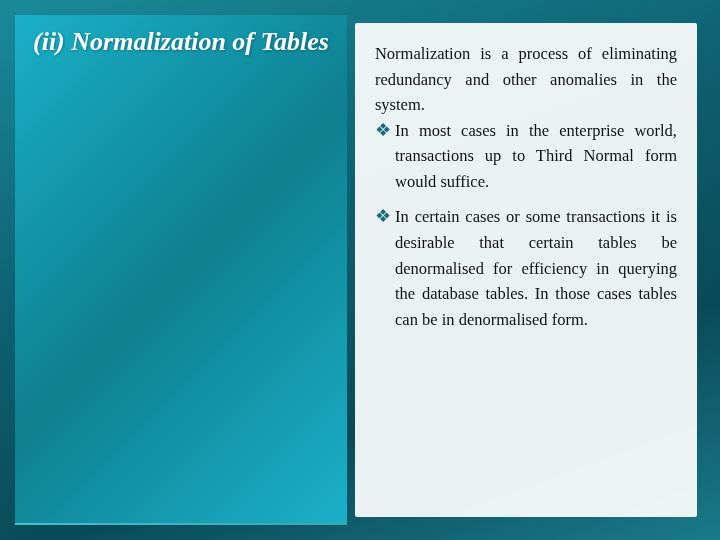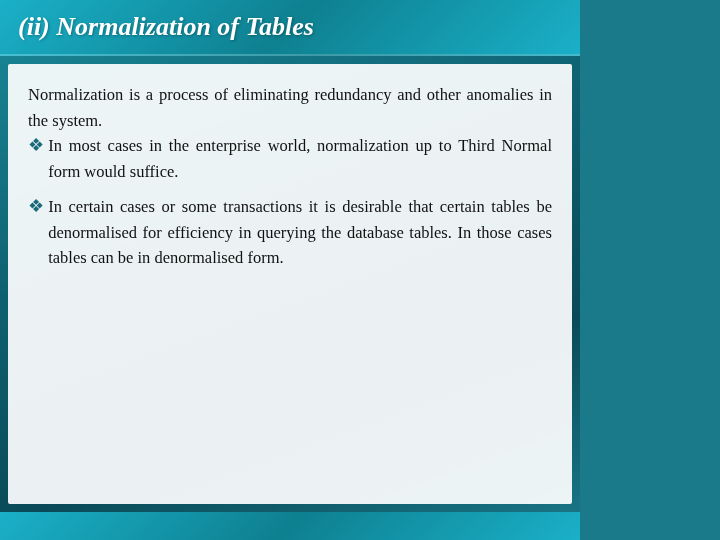--- a/index.html
+++ b/index.html
@@ -10,27 +10,27 @@
 
     body {
       width: 720px;
       height: 540px;
       overflow: hidden;
       font-family: Georgia, 'Times New Roman', serif;
       background: #1a7a8a;
     }
 
     .slide-container {
-      width: 580px;
+      width: 720px;
       height: 540px;
       position: relative;
       background: linear-gradient(160deg, #1a8a9a 0%, #0e6070 40%, #0a4a58 70%, #1a7a8a 100%);
       display: flex;
-      flex-direction: column;
-      padding: 0;
+      flex-direction: row;
+      padding: 15px;
     }
 
     .title-bar {
       background: linear-gradient(135deg, #1ab0c8 0%, #0e8090 50%, #1ab0c8 100%);
       padding: 12px 18px;
       border-bottom: 2px solid rgba(255,255,255,0.2);
     }
 
     .title-text {
       color: #ffffff;
@@ -91,21 +91,21 @@
   <div class="title-bar">
     <span class="title-text">(ii) Normalization of Tables</span>
   </div>
 
   <div class="content-area">
 
     <p class="intro-text">Normalization is a process of eliminating redundancy and other anomalies in the system.</p>
 
     <div class="bullet-item">
       <span class="bullet-diamond">❖</span>
-      <span class="bullet-text">In most cases in the enterprise world, normalization up to Third Normal form would suffice.</span>
+      <span class="bullet-text">In most cases in the enterprise world, transactions up to Third Normal form would suffice.</span>
     </div>
 
     <div class="bullet-item">
       <span class="bullet-diamond">❖</span>
       <span class="bullet-text">In certain cases or some transactions it is desirable that certain tables be denormalised for efficiency in querying the database tables. In those cases tables can be in denormalised form.</span>
     </div>
 
   </div>
 
   <div class="bottom-decoration"></div>

